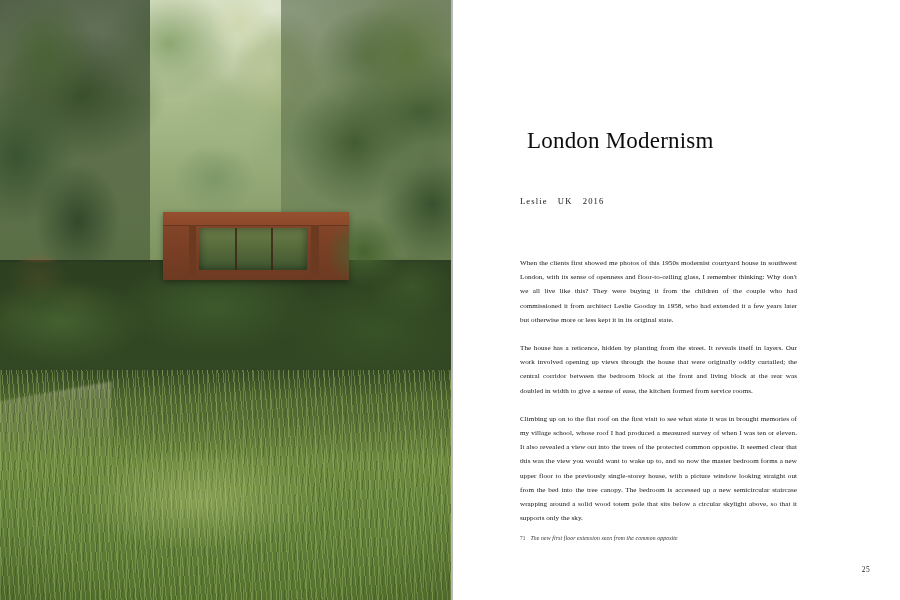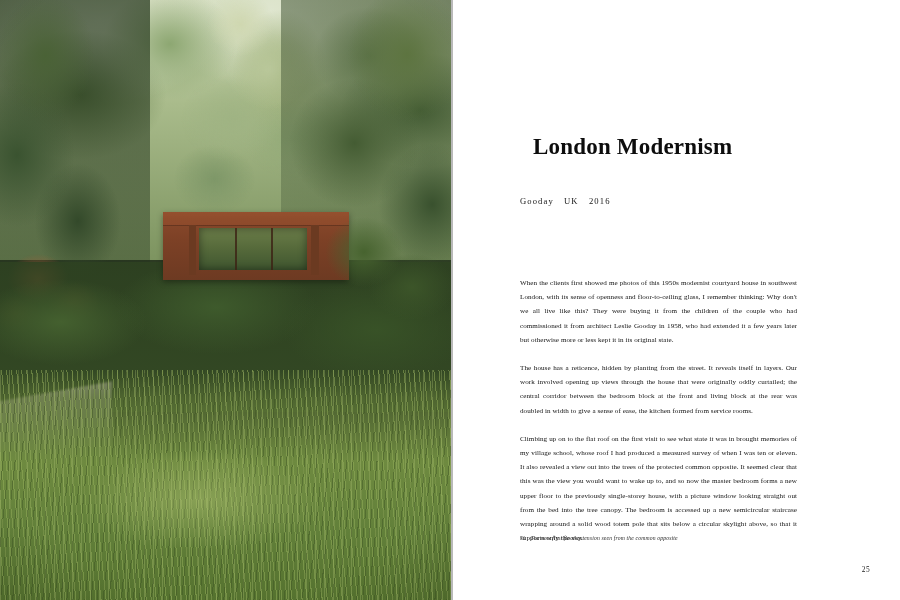--- a/index.html
+++ b/index.html
@@ -182,38 +182,38 @@
     height: 600px;
     background: #ffffff;
     color: #111111;
   }
   .title {
     position: absolute;
     left: 66px;
     top: 120px;
     font-size: 23px;
     letter-spacing: 0.2px;
-    font-weight: bold;
+    font-weight: normal;
     color: #0d0d0d;
-    margin: 14px;
+    margin: 8px;
     white-space: nowrap;
   }
   .meta {
     position: absolute;
     left: 67px;
     top: 196px;
     font-size: 8.6px;
     letter-spacing: 1.1px;
     color: #161616;
   }
   .meta span { margin-right: 7px; }
   .body-copy {
     position: absolute;
     left: 67px;
-    top: 276px;
+    top: 256px;
     width: 277px;
   }
   .body-copy p {
     margin: 0 0 14px 0;
     font-size: 7.1px;
     line-height: 14.2px;
     text-align: justify;
     color: #131313;
     letter-spacing: 0.05px;
   }
@@ -272,21 +272,21 @@
     </div>
   </div>
 
   <div class="gutter"></div>
 
   <div class="page-right">
 
     <h1 class="title">London Modernism</h1>
 
     <div class="meta">
-      <span>Gooday</span>
+      <span>Leslie</span>
       <span>UK</span>
       <span>2016</span>
     </div>
 
     <div class="body-copy">
       <p>When the clients first showed me photos of this 1950s modernist courtyard house in southwest London, with its sense of openness and floor-to-ceiling glass, I remember thinking: Why don't we all live like this? They were buying it from the children of the couple who had commissioned it from architect Leslie Gooday in 1958, who had extended it a few years later but otherwise more or less kept it in its original state.</p>
       <p>The house has a reticence, hidden by planting from the street. It reveals itself in layers. Our work involved opening up views through the house that were originally oddly curtailed; the central corridor between the bedroom block at the front and living block at the rear was doubled in width to give a sense of ease, the kitchen formed from service rooms.</p>
       <p>Climbing up on to the flat roof on the first visit to see what state it was in brought memories of my village school, whose roof I had produced a measured survey of when I was ten or eleven. It also revealed a view out into the trees of the protected common opposite. It seemed clear that this was the view you would want to wake up to, and so now the master bedroom forms a new upper floor to the previously single-storey house, with a picture window looking straight out from the bed into the tree canopy. The bedroom is accessed up a new semicircular staircase wrapping around a solid wood totem pole that sits below a circular skylight above, so that it supports only the sky.</p>
     </div>
 

